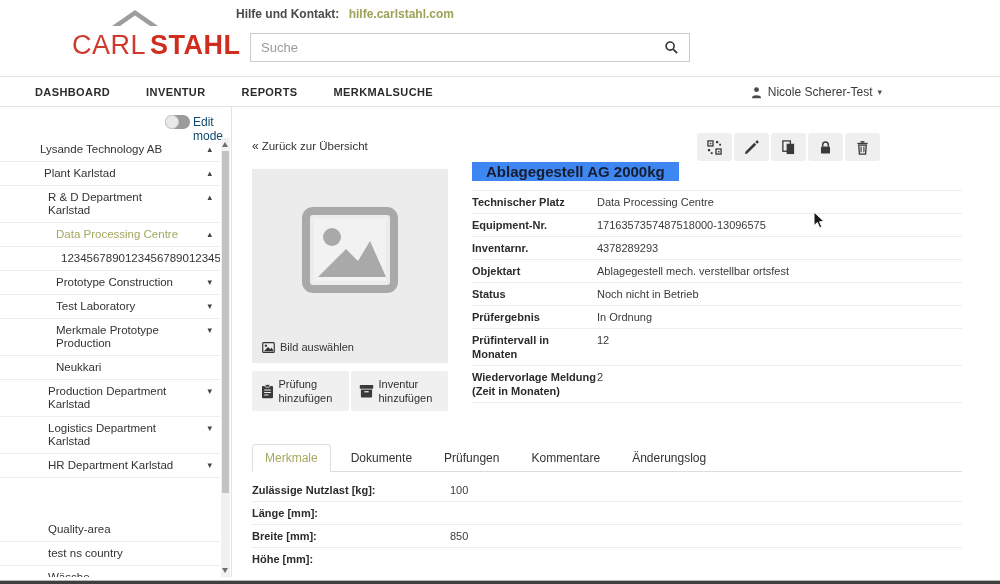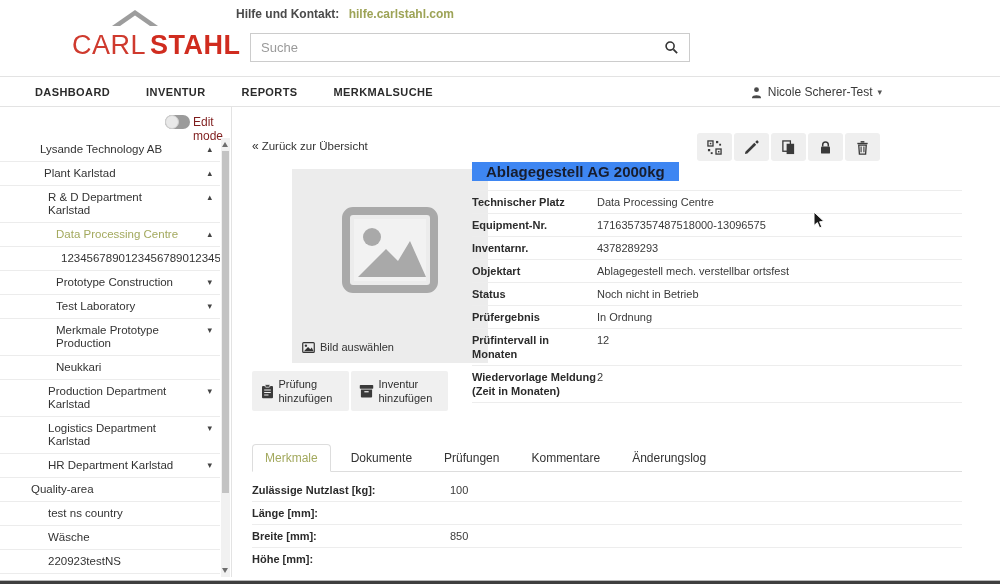--- a/index.html
+++ b/index.html
@@ -32,21 +32,21 @@
   .nav-items { position:absolute; left:35px; top:0; height:30px; display:flex; align-items:center; }
   .nav-item { font-size:11px; font-weight:700; letter-spacing:.4px; color:#2b2b2b; margin-right:36px;
               text-decoration:none; cursor:pointer; }
   .user { position:absolute; right:118px; top:0; height:30px; display:flex; align-items:center;
           gap:5px; font-size:12px; color:#3a3a3a; cursor:pointer; }
   .user .ucaret { font-size:9px; color:#555; }
 
   
   .sidebar { position:absolute; left:0; top:107px; width:232px; bottom:7px; background:#fff;
              border-right:1px solid #e3e3e3; }
-  .editmode { position:absolute; left:0; top:5px; width:100%; height:22px; font-size:12px; color:#7f1d1d; }
+  .editmode { position:absolute; left:0; top:5px; width:100%; height:22px; font-size:12px; color:#0c4a6e; }
   .editmode .tlabel { position:absolute; left:193px; top:3px; }
   .toggle { position:absolute; left:165px; top:3px; width:25px; height:14px; background:#9b9b9b;
             border-radius:8px; cursor:pointer; }
   .toggle .knob { position:absolute; left:0px; top:0px; width:14px; height:14px; background:#e9e9e9;
                   border:1px solid #cfcfcf; border-radius:50%; }
   .tree { position:absolute; left:0; top:31px; right:11px; bottom:0; overflow:hidden; }
   .tree-row { position:relative; border-bottom:1px solid #ececec; padding:5px 34px 5px 40px;
               font-size:11.5px; line-height:13px; color:#333; cursor:pointer; }
   .tree-row.bold .tlabel { font-weight:400; }
   .tree-row.selected .tlabel { color:#a3a95e; }
@@ -62,21 +62,21 @@
   
   .main { position:absolute; left:232px; top:107px; right:0; bottom:7px; background:#fff; }
   .back { position:absolute; left:20px; top:32px; font-size:11.5px; color:#333; text-decoration:none;
           cursor:pointer; }
   .back .chev { font-size:12px; margin-right:3px; }
 
   .toolbar { position:absolute; left:465px; top:26px; display:flex; gap:2px; }
   .tbtn { width:35px; height:28px; background:#efefef; border:none; border-radius:3px;
           display:flex; align-items:center; justify-content:center; cursor:pointer; }
 
-  .imgbox { position:absolute; left:20px; top:62px; width:196px; height:194px; background:#ececec;margin-left:40px; }
+  .imgbox { position:absolute; left:20px; top:62px; width:196px; height:194px; background:#ececec; }
   .imgbox .bigicon { position:absolute; left:50px; top:38px; }
   .pick { position:absolute; left:10px; bottom:10px; border:none; background:transparent;
           font-size:11px; color:#333; cursor:pointer; display:flex; align-items:center; gap:5px;
           font-family:"Liberation Sans", sans-serif; }
 
   .actions { position:absolute; left:20px; top:264px; width:196px; display:flex; gap:2px; }
   .abtn { flex:1; height:40px; background:#f0f0f0; border:none; border-radius:2px; cursor:pointer;
           font-size:11px; color:#2f2f2f; line-height:14px; font-family:"Liberation Sans", sans-serif;
           display:flex; align-items:center; justify-content:center; gap:5px; padding:0 6px; }
   .abtn .alabel { max-width:62px; text-align:left; }
@@ -218,21 +218,21 @@
         <div class="tree-row" style="padding-left: 48px;">
           <span class="tlabel">Logistics Department Karlstad</span>
           <span class="caret">▾</span>
         </div>
 
         <div class="tree-row" style="padding-left: 48px;">
           <span class="tlabel">HR Department Karlstad</span>
           <span class="caret">▾</span>
         </div>
 
-        <div class="tree-row" style="padding-left: 31px;">
+        <div class="tree-row" style="padding-left: 48px; margin-top: 40px;">
           <span class="tlabel">Quality-area</span>
           <span class="caret"></span>
         </div>
 
         <div class="tree-row" style="padding-left: 48px;">
           <span class="tlabel">test ns country</span>
           <span class="caret"></span>
         </div>
 
         <div class="tree-row" style="padding-left: 48px;">

